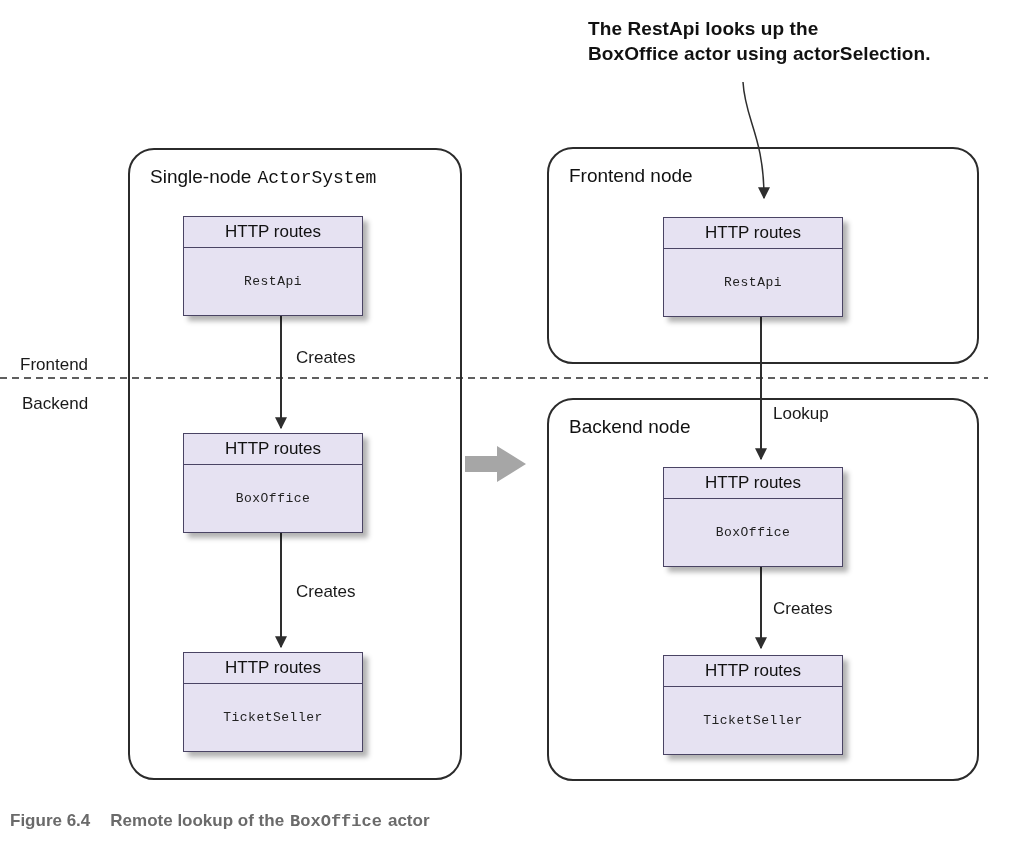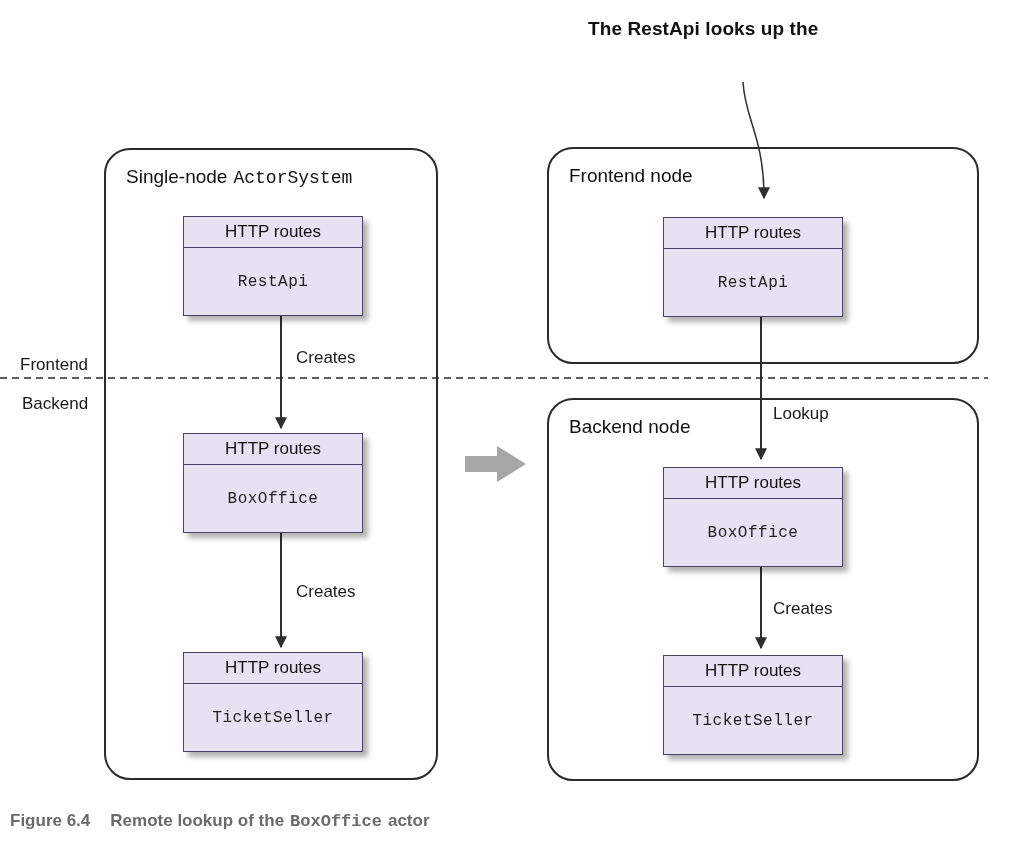--- a/index.html
+++ b/index.html
@@ -45,21 +45,21 @@
     box-sizing:border-box;
   }
   .actor-box-header{
     height:30px;line-height:30px;
     border-bottom:1.5px solid #4a4464;
     text-align:center;
     font-size:17px;color:#111;
   }
   .actor-box-body{
     flex:1;display:flex;align-items:center;justify-content:center;
-    font-size:16px;color:#222;letter-spacing:0.5px;
+    font-size:13px;color:#222;letter-spacing:0.5px;
   }
 
   
   .edge-label,.region-label{
     position:absolute;
     font-size:17px;color:#1a1a1a;
     white-space:nowrap;
   }
 
   
@@ -77,26 +77,27 @@
   .caption .fig{margin-right:20px;}
   .caption .code{font-weight:bold;margin:0 6px;}
 </style>
 </head>
 <body>
 
 <div class="canvas">
 
   <div class="annotation">
     <div>The RestApi looks up the</div>
+    <div>BoxOffice actor using actorSelection.</div>
   </div>
 
   <div class="region-label" style="left:20px;top:355px;">Frontend</div>
   <div class="region-label" style="left:22px;top:394px;">Backend</div>
 
-  <div class="node-container" style="left:104px;top:148px;width:330px;height:628px;">
+  <div class="node-container" style="left:128px;top:148px;width:330px;height:628px;">
     <div class="node-title">
       <span>Single-node</span><span class="code">ActorSystem</span>
     </div>
   </div>
 
   <div class="node-container" style="left:547px;top:398px;width:428px;height:379px;">
     <div class="node-title">Backend node</div>
   </div>
 
   <div class="node-container" style="left:547px;top:147px;width:428px;height:213px;">

